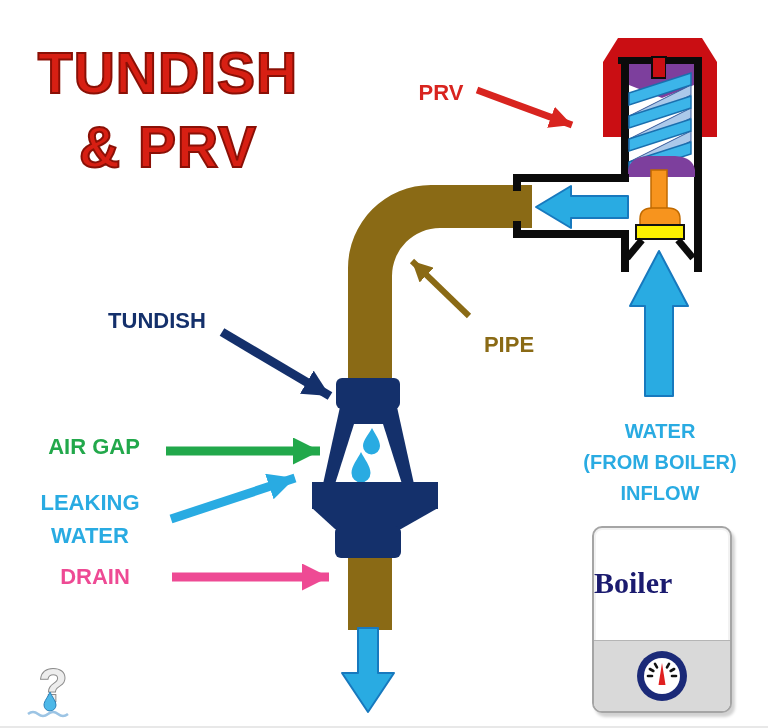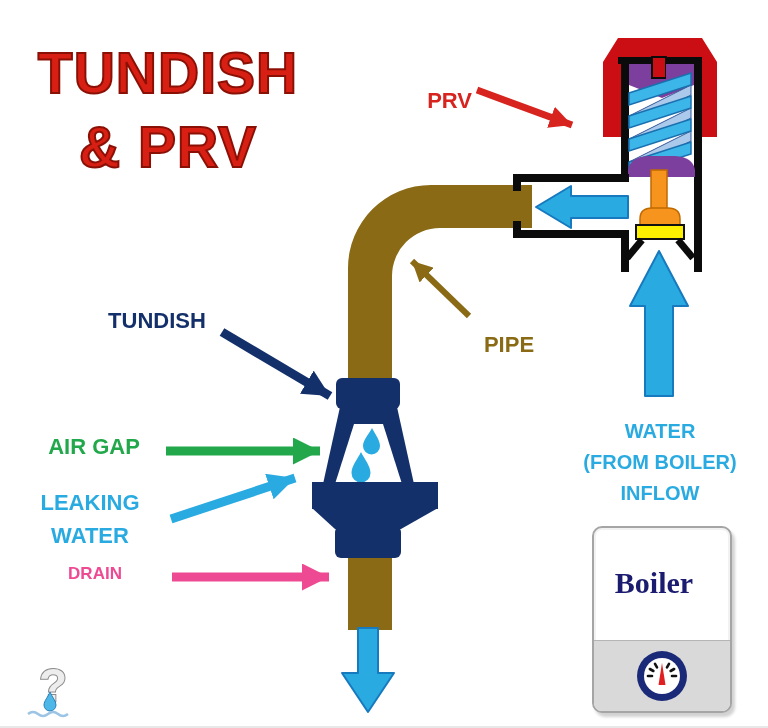--- a/index.html
+++ b/index.html
@@ -4,32 +4,32 @@
 <style>
   html,body{margin:0;padding:0;}
   body{width:768px;height:728px;position:relative;overflow:hidden;background:#ffffff;
        font-family:"Liberation Sans",sans-serif;}
   .stage{position:absolute;inset:0;}
   svg.diagram{position:absolute;left:0;top:0;z-index:1;}
   .lbl{position:absolute;z-index:3;font-weight:bold;text-align:center;}
   .title{left:22px;top:36px;width:292px;font-size:57px;line-height:74px;
          color:var(--c-title-red);-webkit-text-stroke:2px var(--c-title-red-dark);
          letter-spacing:1px;}
-  .prv-lbl{left:410px;top:88px;width:62px;font-size:22px;color:var(--c-red);text-align:right;}
+  .prv-lbl{left:410px;top:80px;width:62px;font-size:22px;color:var(--c-red);}
   .tundish-lbl{left:94px;top:308px;width:126px;font-size:22px;color:var(--c-navy);}
   .airgap-lbl{left:38px;top:434px;width:112px;font-size:22px;color:var(--c-green);}
   .leak-lbl{left:33px;top:486px;width:114px;font-size:22px;line-height:33px;color:var(--c-cyan);}
-  .drain-lbl{left:43px;top:564px;width:104px;font-size:17px;color:var(--c-pink);}
+  .drain-lbl{left:43px;top:564px;width:104px;font-size:22px;color:var(--c-pink);}
   .copper-lbl{left:448px;top:328px;width:122px;font-size:22px;line-height:33px;color:var(--c-copper);}
   .inflow-lbl{left:570px;top:416px;width:180px;font-size:20px;line-height:31px;color:var(--c-cyan);}
   .boiler-box{position:absolute;z-index:2;left:592px;top:526px;width:136px;height:183px;
       background:#ffffff;border:2px solid var(--c-box-border);border-radius:10px;
       box-shadow:3px 4px 3px rgba(0,0,0,0.18), inset 0 0 0 2px #f2f2f2;}
   .boiler-top{position:absolute;left:0;top:0;right:16px;height:110px;display:flex;
-      align-items:center;justify-content:center;}
+      align-items:center;}
   .boiler-name{font-family:"Liberation Serif",serif;font-weight:bold;font-size:30px;
       color:var(--c-boiler-text);}
   .boiler-bottom{position:absolute;left:0;bottom:0;right:0;height:70px;
       background:var(--c-box-gray);border-top:1px solid #b5b5b5;border-radius:0 0 8px 8px;
       display:flex;align-items:center;justify-content:center;}
   .logo-text{position:absolute;z-index:3;left:70px;top:673px;font-size:31px;font-weight:bold;white-space:nowrap;}
   .logo-text .p1{color:var(--c-logo-red);}
   .logo-text .p2{color:var(--c-logo-navy);}
   .bottom-line{position:absolute;left:0;bottom:0;width:768px;height:2px;background:#e8e8e8;z-index:0;}
   

